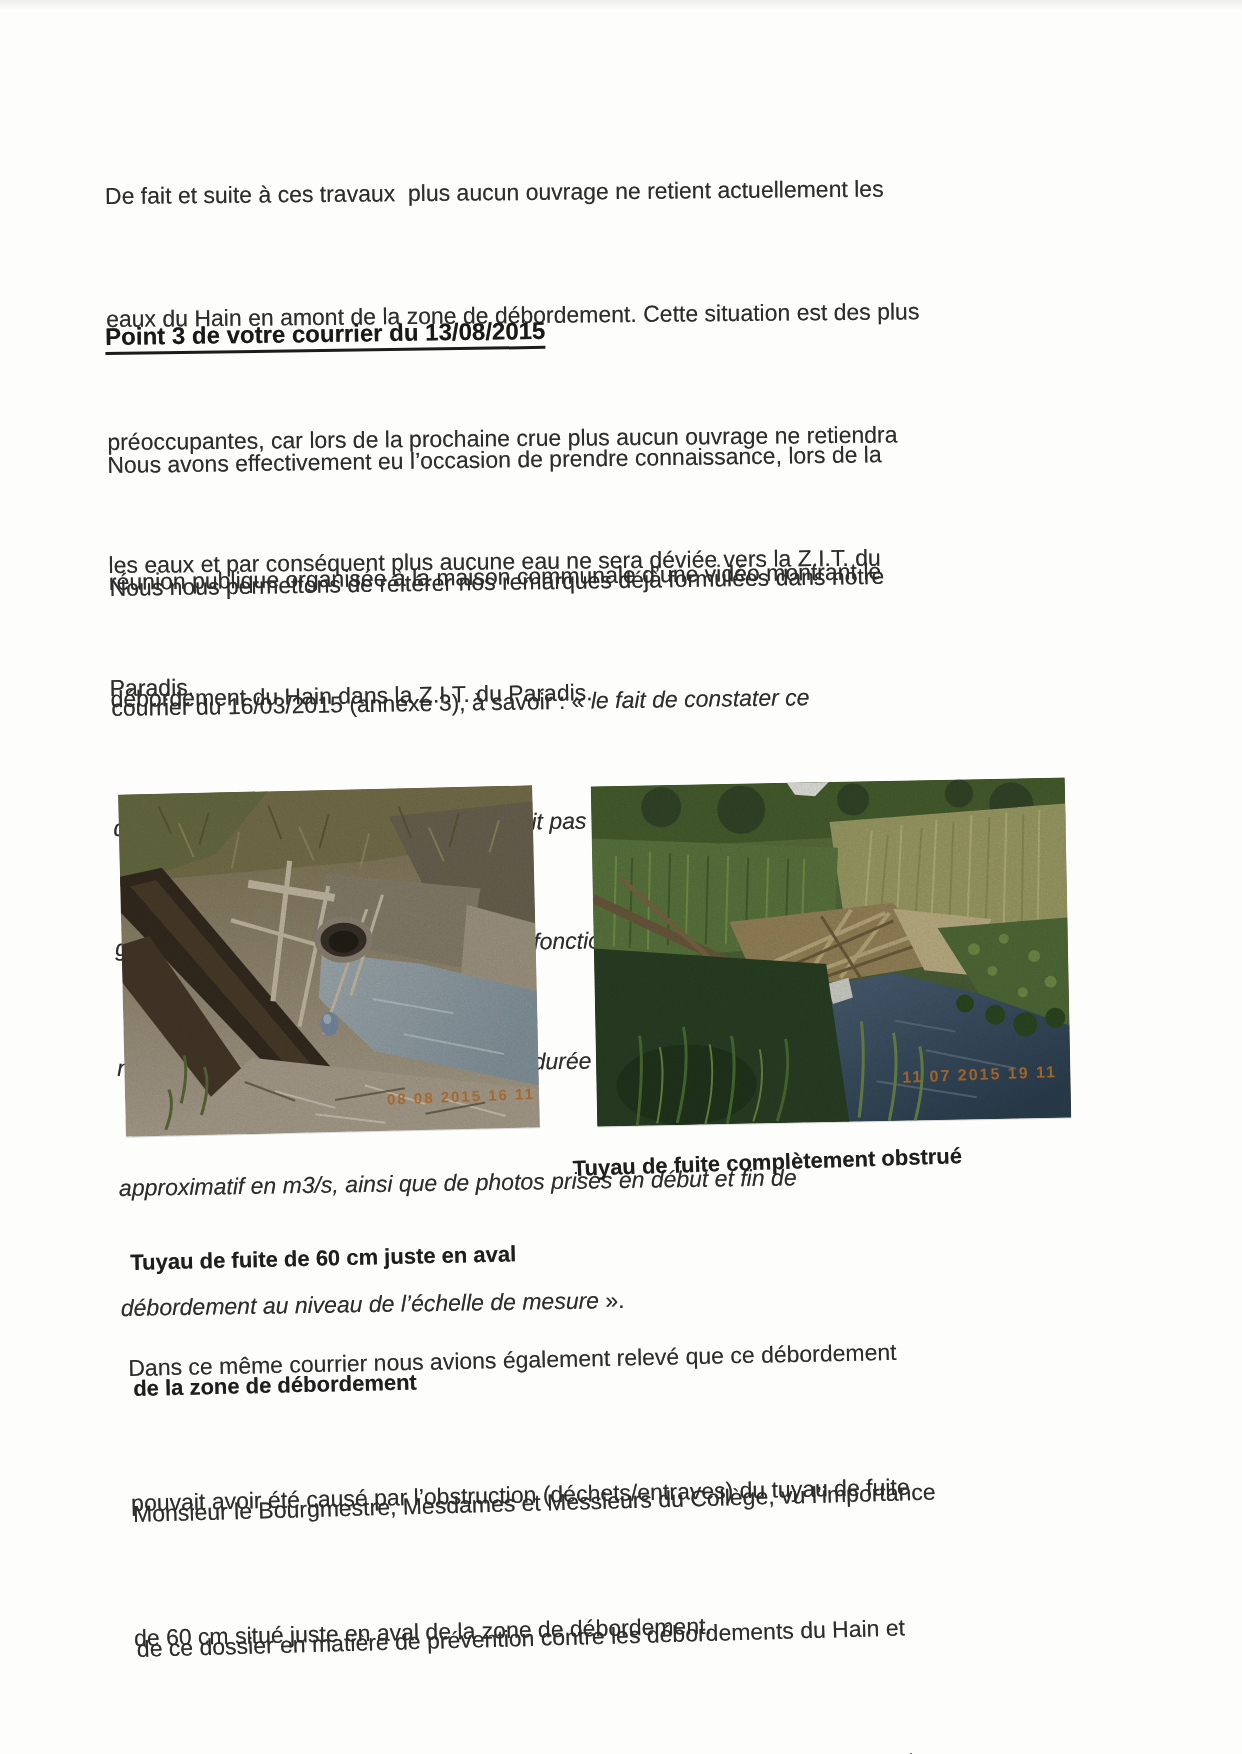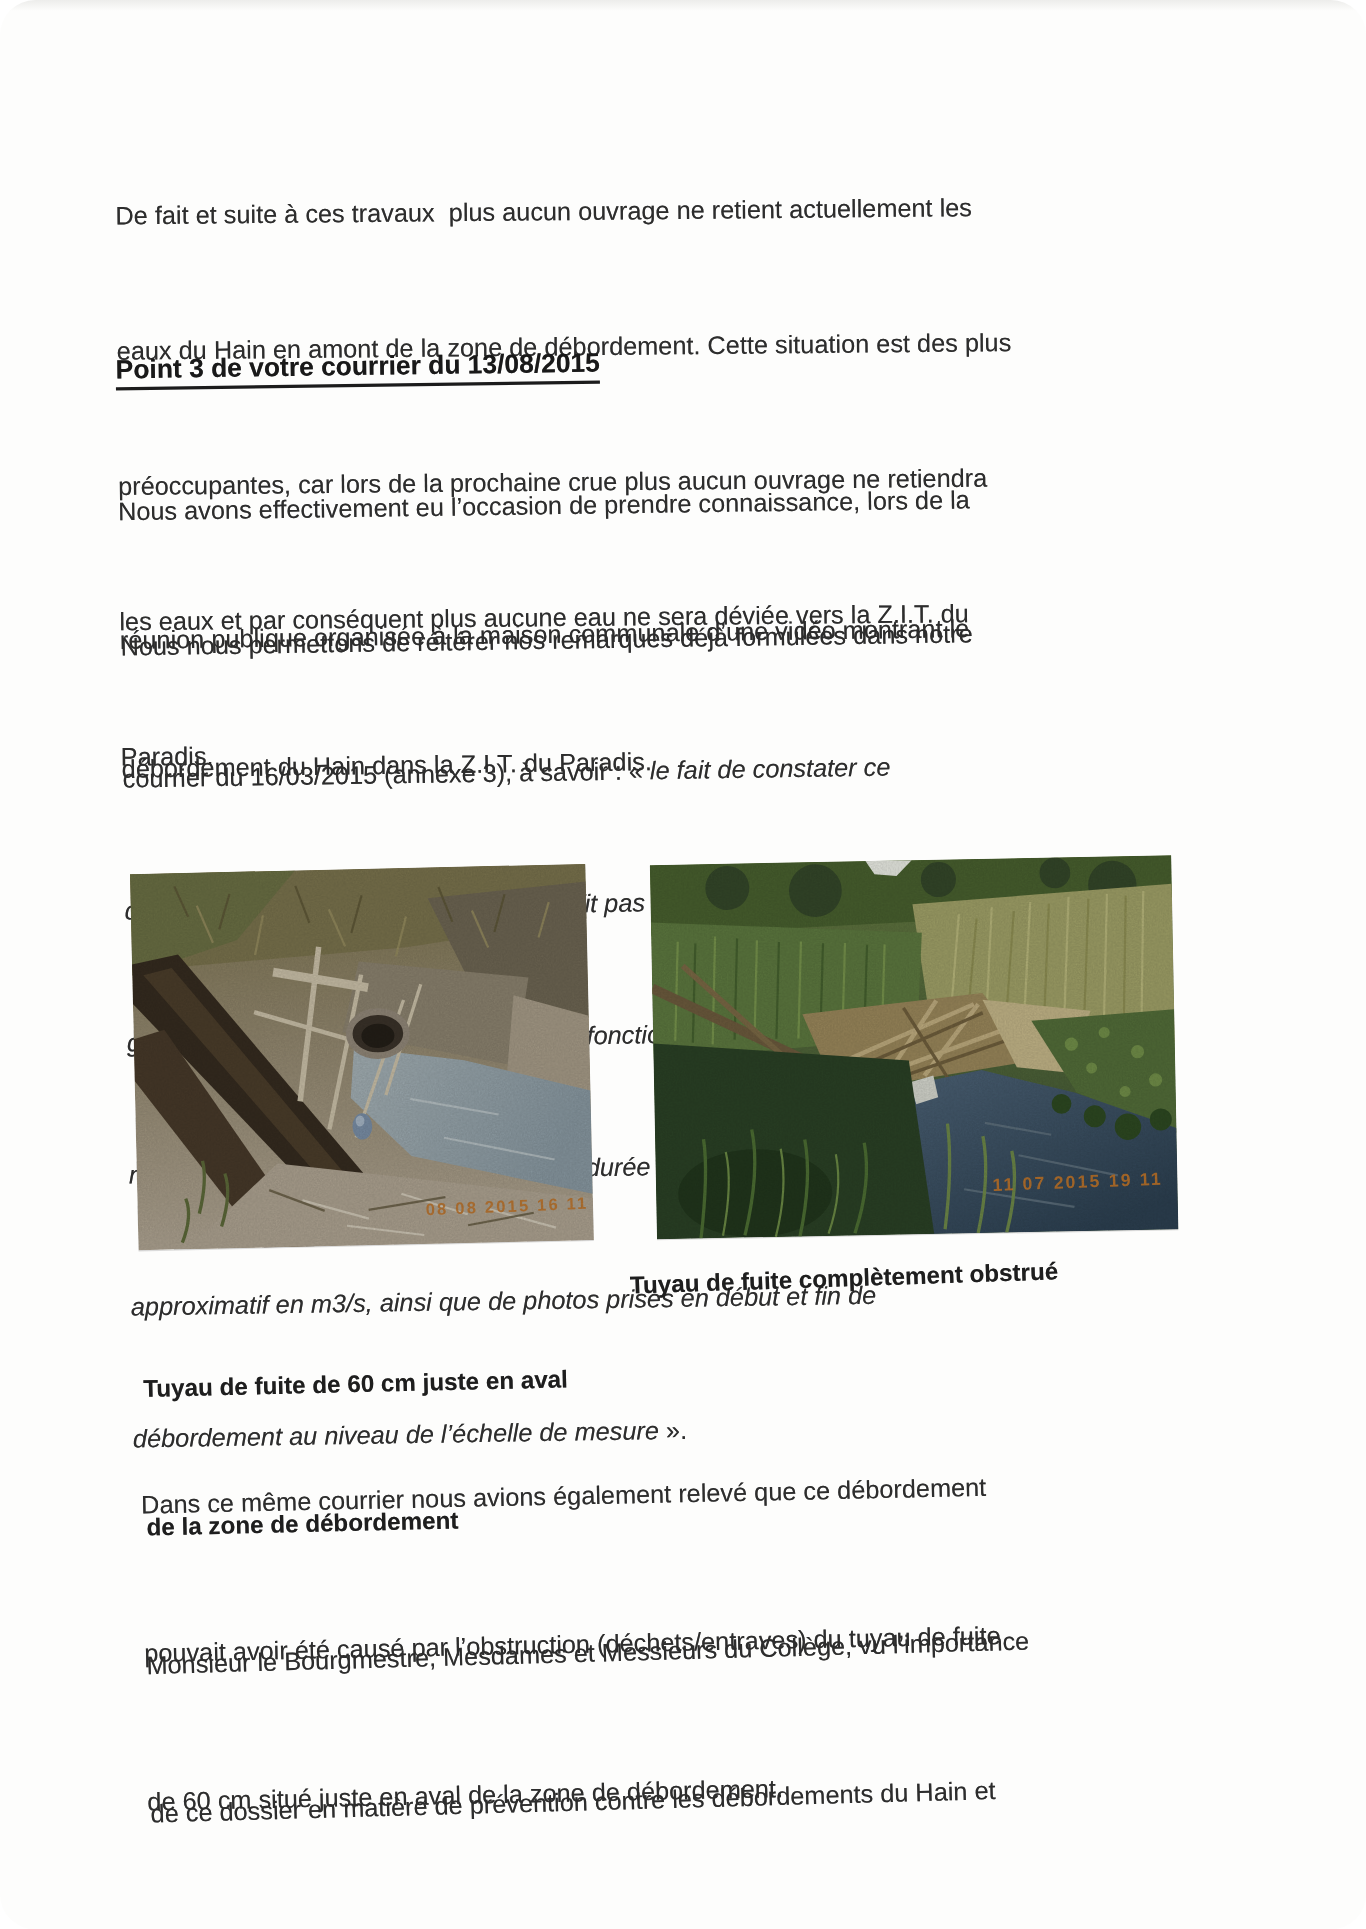--- a/index.html
+++ b/index.html
@@ -12,21 +12,20 @@
     background: #ffffff;
     font-family: "Liberation Sans", sans-serif;
     color: #2b2b2b;
     overflow: hidden;
     position: relative;
   }
   .page {
     position: absolute;
     inset: 0;
     background: linear-gradient(#ededeb 0px, #fdfdfc 10px, #fdfdfc 100%);
-    border-radius: 32px;
   }
   .para {
     position: absolute;
     white-space: pre;
     font-size: 23px;
     color: #2d2d2d;
     text-shadow: 0 0 0.6px rgba(45,45,45,0.55);
     transform-origin: left top;
   }
   .line { white-space: pre; }

